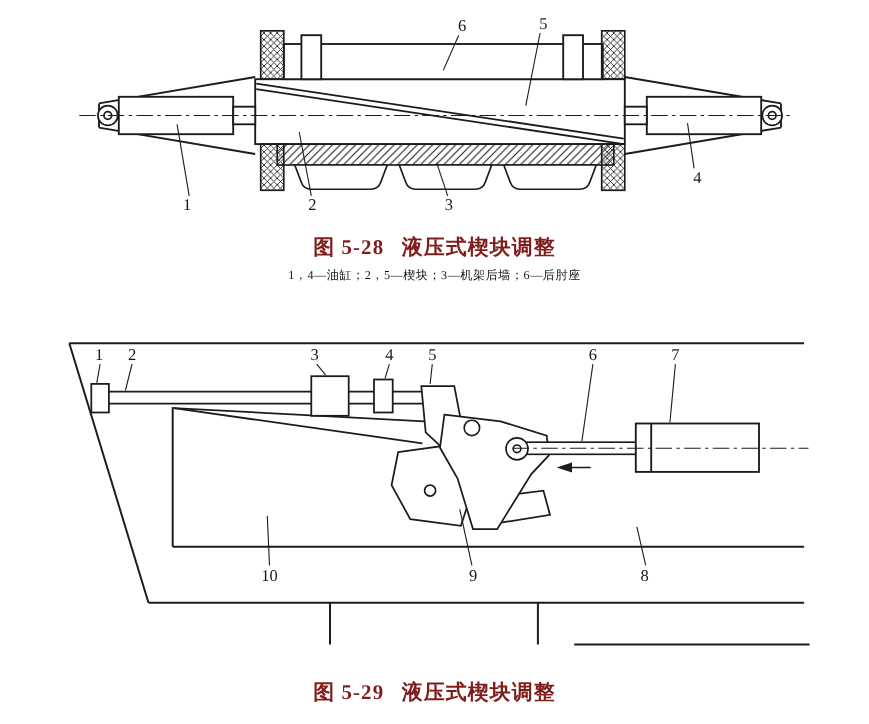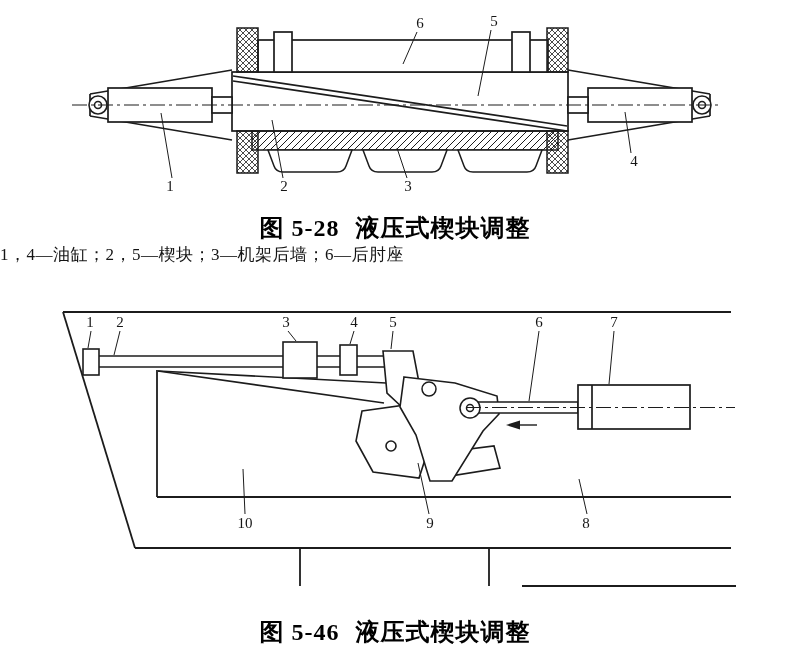--- a/index.html
+++ b/index.html
@@ -8,29 +8,29 @@
     width:790px; height:658px;
     font-family:"Liberation Serif","DejaVu Serif",serif;
     color:#161616;
   }
   .page { position:relative; width:790px; height:658px; background:#fff; overflow:hidden; }
   .fig-svg { position:absolute; left:0; display:block; }
   #svg528 { top:0; }
   #svg529 { top:295px; }
   .caption {
     position:absolute; left:0; width:100%;
-    text-align:center; font-size:24px; font-weight:600;
-    letter-spacing:1px; color:#000000;
+    text-align:center; font-size:19px; font-weight:600;
+    letter-spacing:1px; color:#7f1d1d;
   }
   .cap-528 { top:212px; }
   .cap-529 { top:616px; }
   .caption .cap-title { margin-left:16px; }
   .legend {
     position:absolute; top:243px; left:0; width:100%;
-    font-size:17px; color:#141414; letter-spacing:0.5px;
+    text-align:center; font-size:11px; color:#141414; letter-spacing:0.5px;
   }
   svg text {
     font-family:"Liberation Serif","DejaVu Serif",serif;
     font-size:15px; fill:#161616;
   }
 </style>
 </head>
 <body>
 
 <div class="page">
@@ -207,17 +207,17 @@
         <text x="393" y="32">5</text>
         <text x="539" y="32">6</text>
         <text x="614" y="32">7</text>
         <text x="245" y="233">10</text>
         <text x="430" y="233">9</text>
         <text x="586" y="233">8</text>
       </g>
     </svg>
 
     <div class="caption cap-529">
-      <span>图 5-46</span><span class="cap-title">液压式楔块调整</span>
+      <span>图 5-29</span><span class="cap-title">液压式楔块调整</span>
     </div>
   </figure>
 
 </div>
 
 </body></html>

